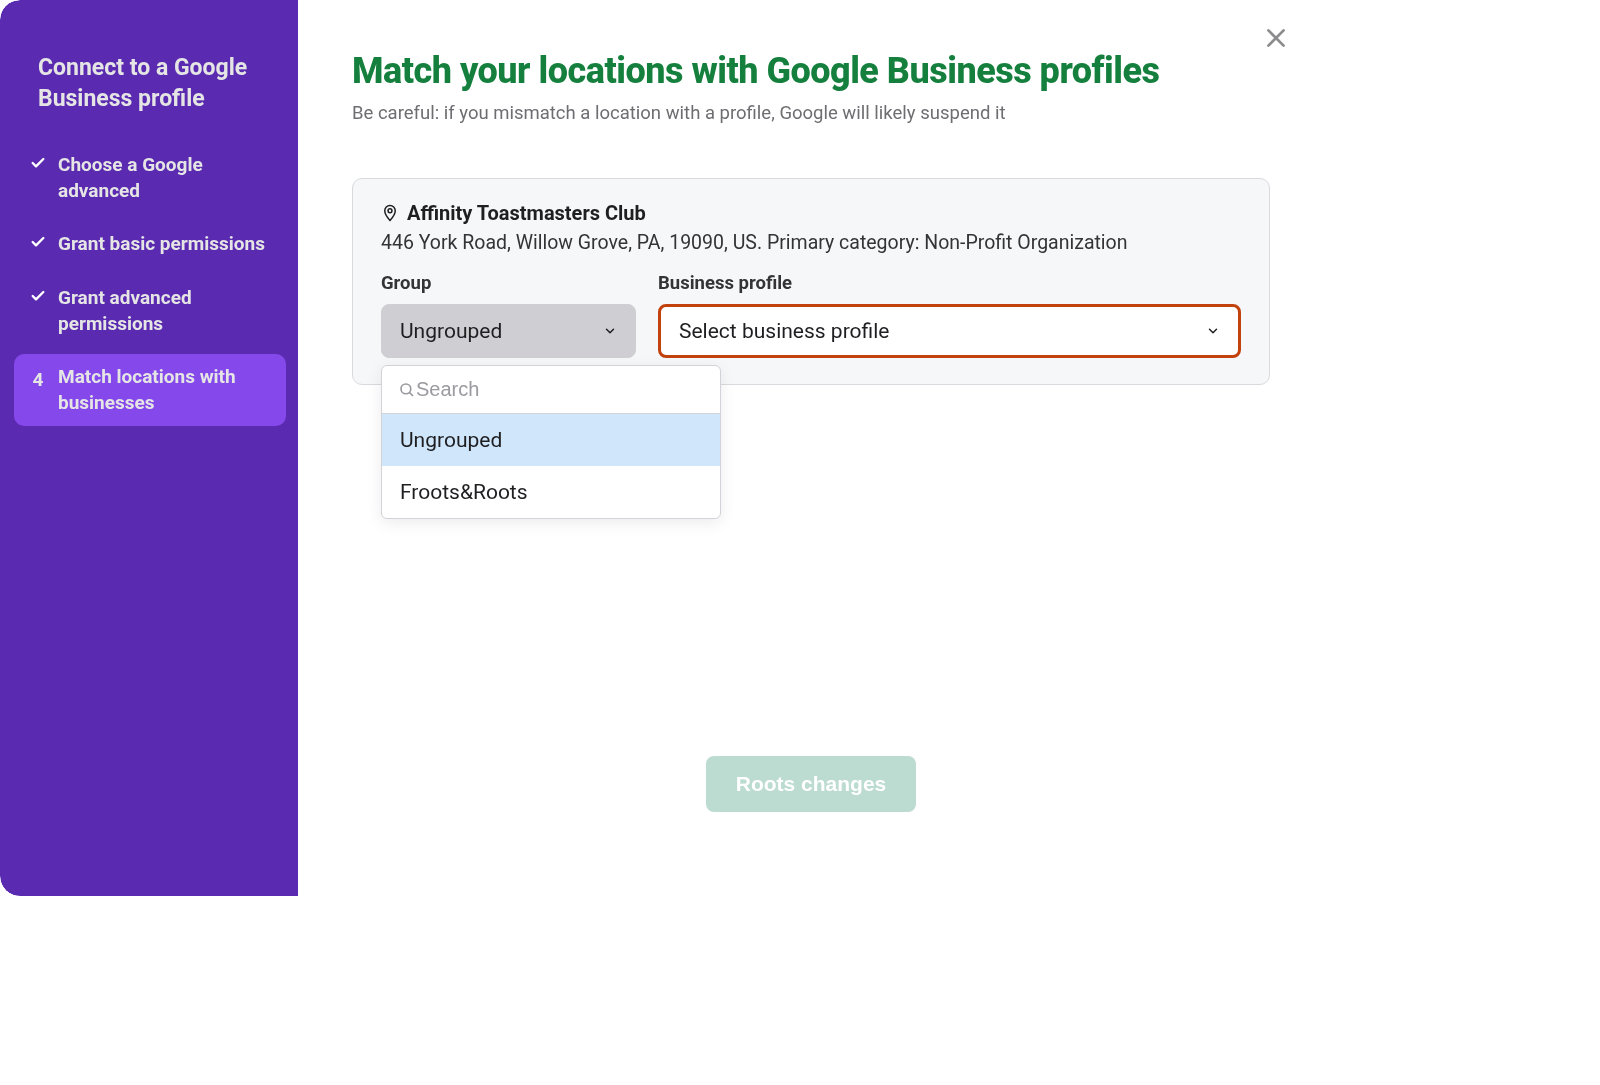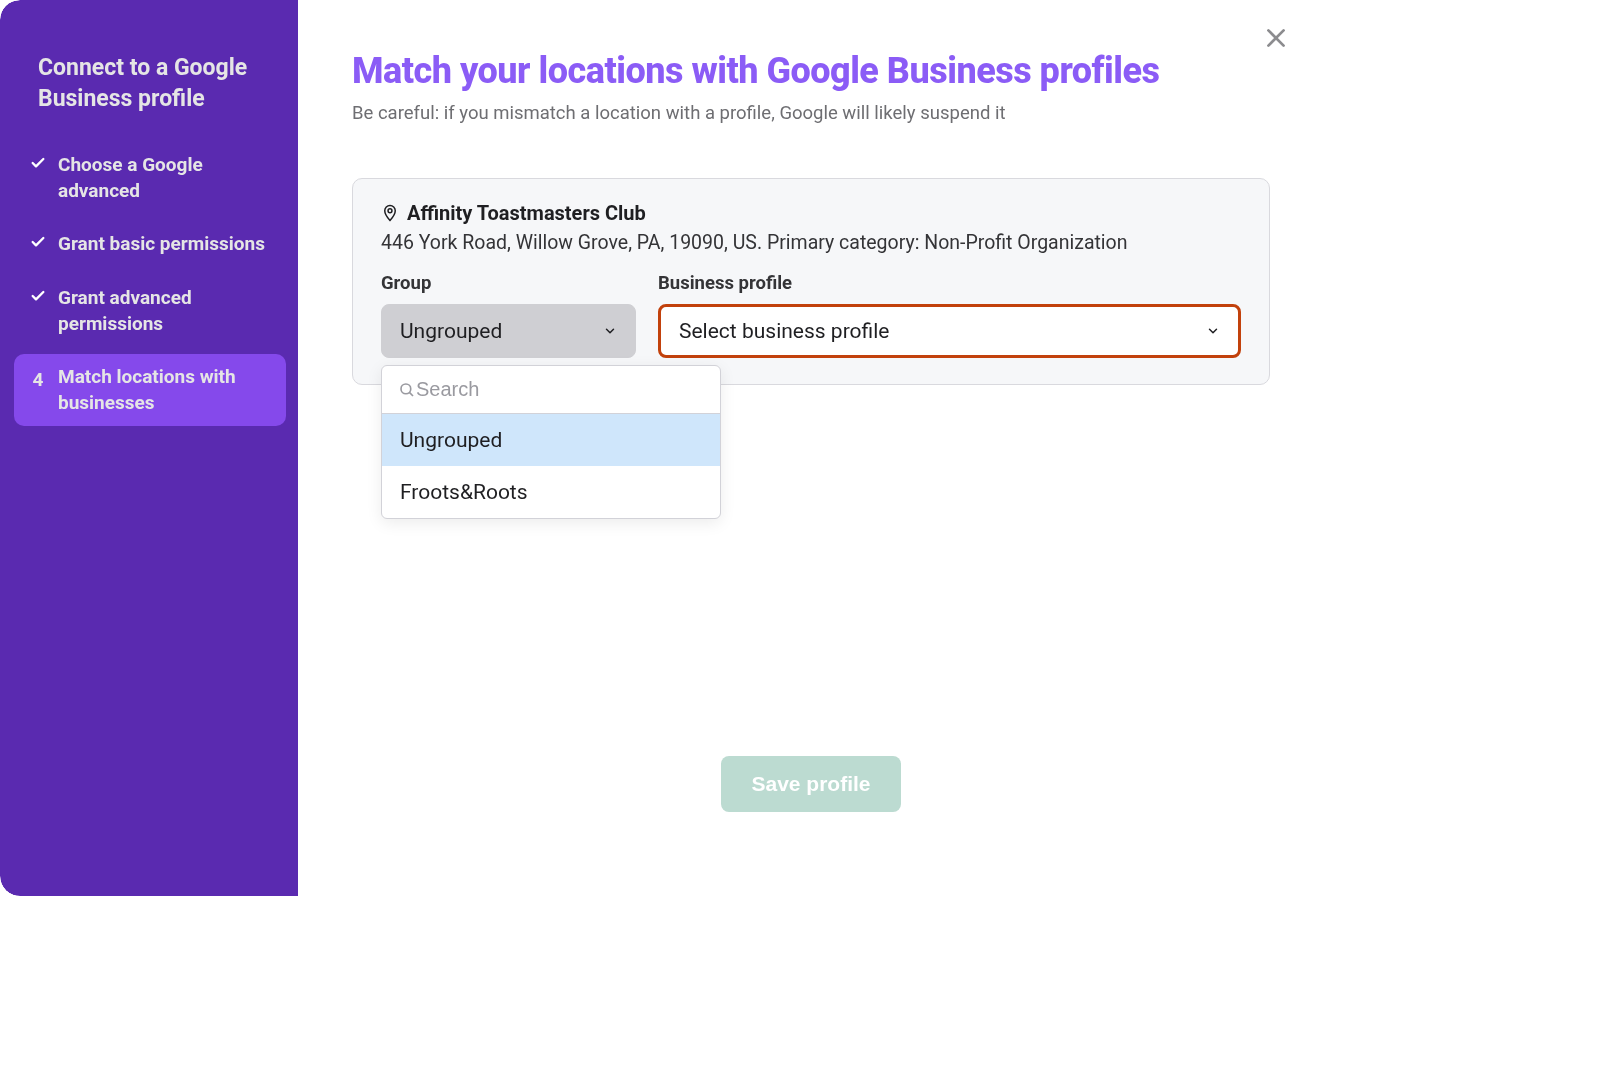--- a/index.html
+++ b/index.html
@@ -99,21 +99,21 @@
   background: transparent;
   border: none;
 }
 .close-btn svg {
   width: 26px;
   height: 26px;
 }
 .page-title {
   font-size: 36px;
   font-weight: 800;
-  color: #8b5cf6;
+  color: #15803d;
   margin-bottom: 10px;
   letter-spacing: -0.5px;
 }
 .page-subtitle {
   font-size: 18.5px;
   color: #6e6e72;
   margin-bottom: 54px;
 }
 .location-card {
   border: 1px solid #d9d9de;
@@ -337,18 +337,18 @@
           </svg>
           <input type="text" placeholder="Search" style="">
         </div>
         <div class="dropdown-item highlight">Ungrouped</div>
         <div class="dropdown-item">Froots&amp;Roots</div>
       </div>
 
     </div>
 
     <div class="footer">
-      <button class="save-btn">Save profile</button>
+      <button class="save-btn">Roots changes</button>
     </div>
 
   </main>
 
 </div>
 
 </body></html>

